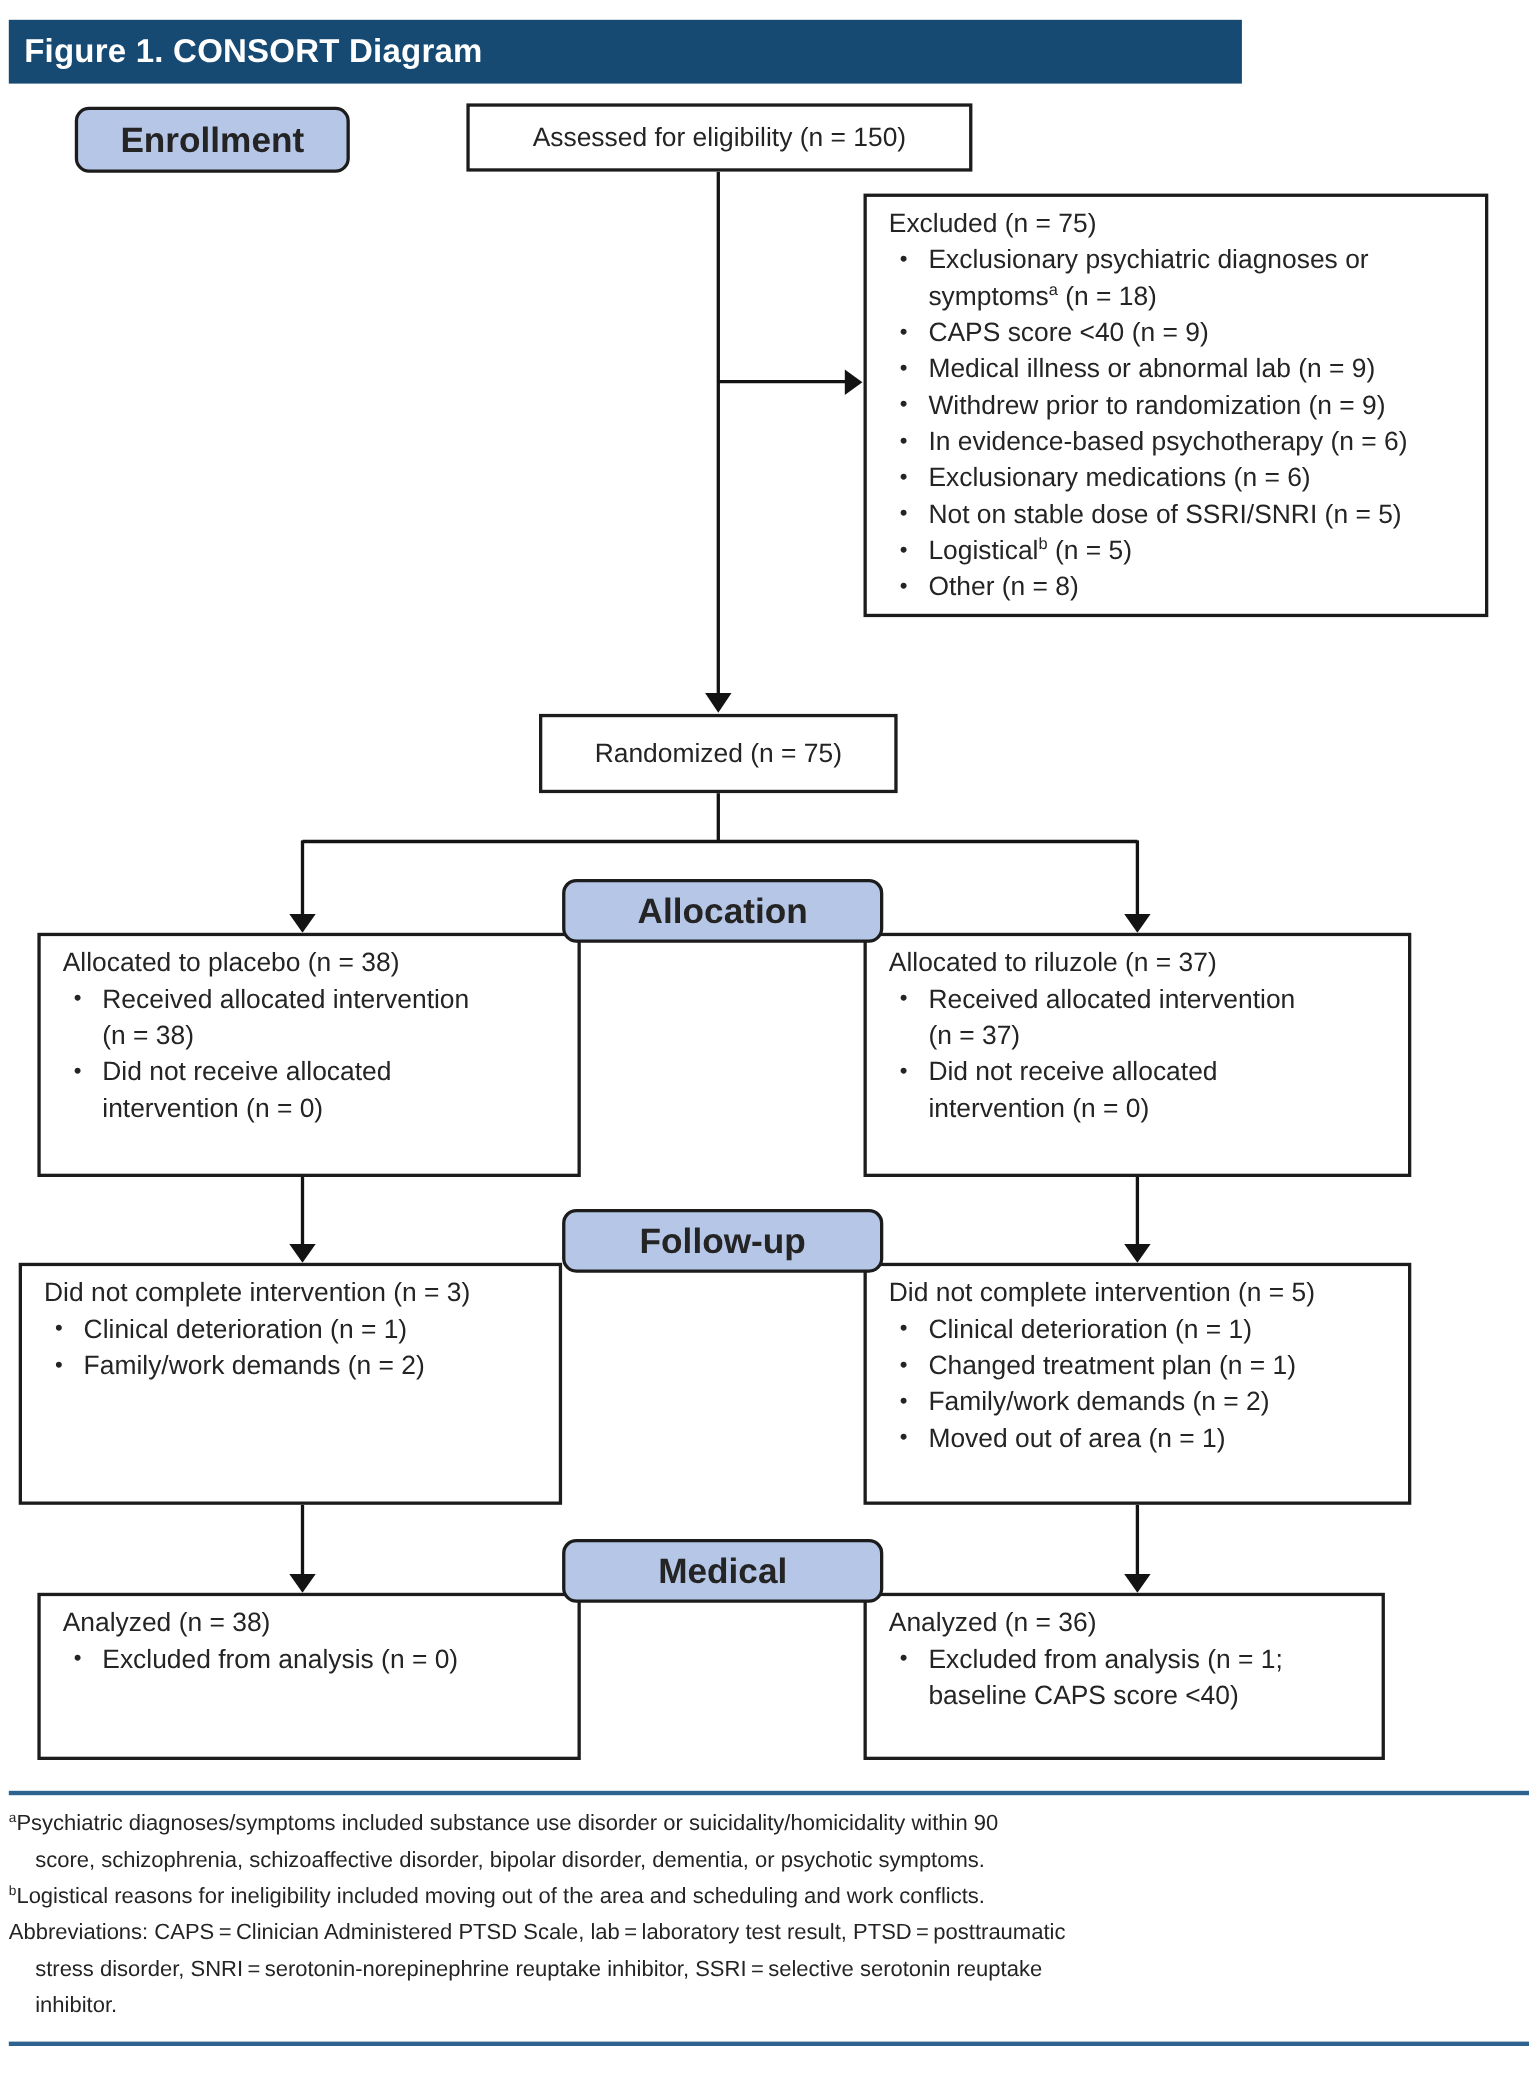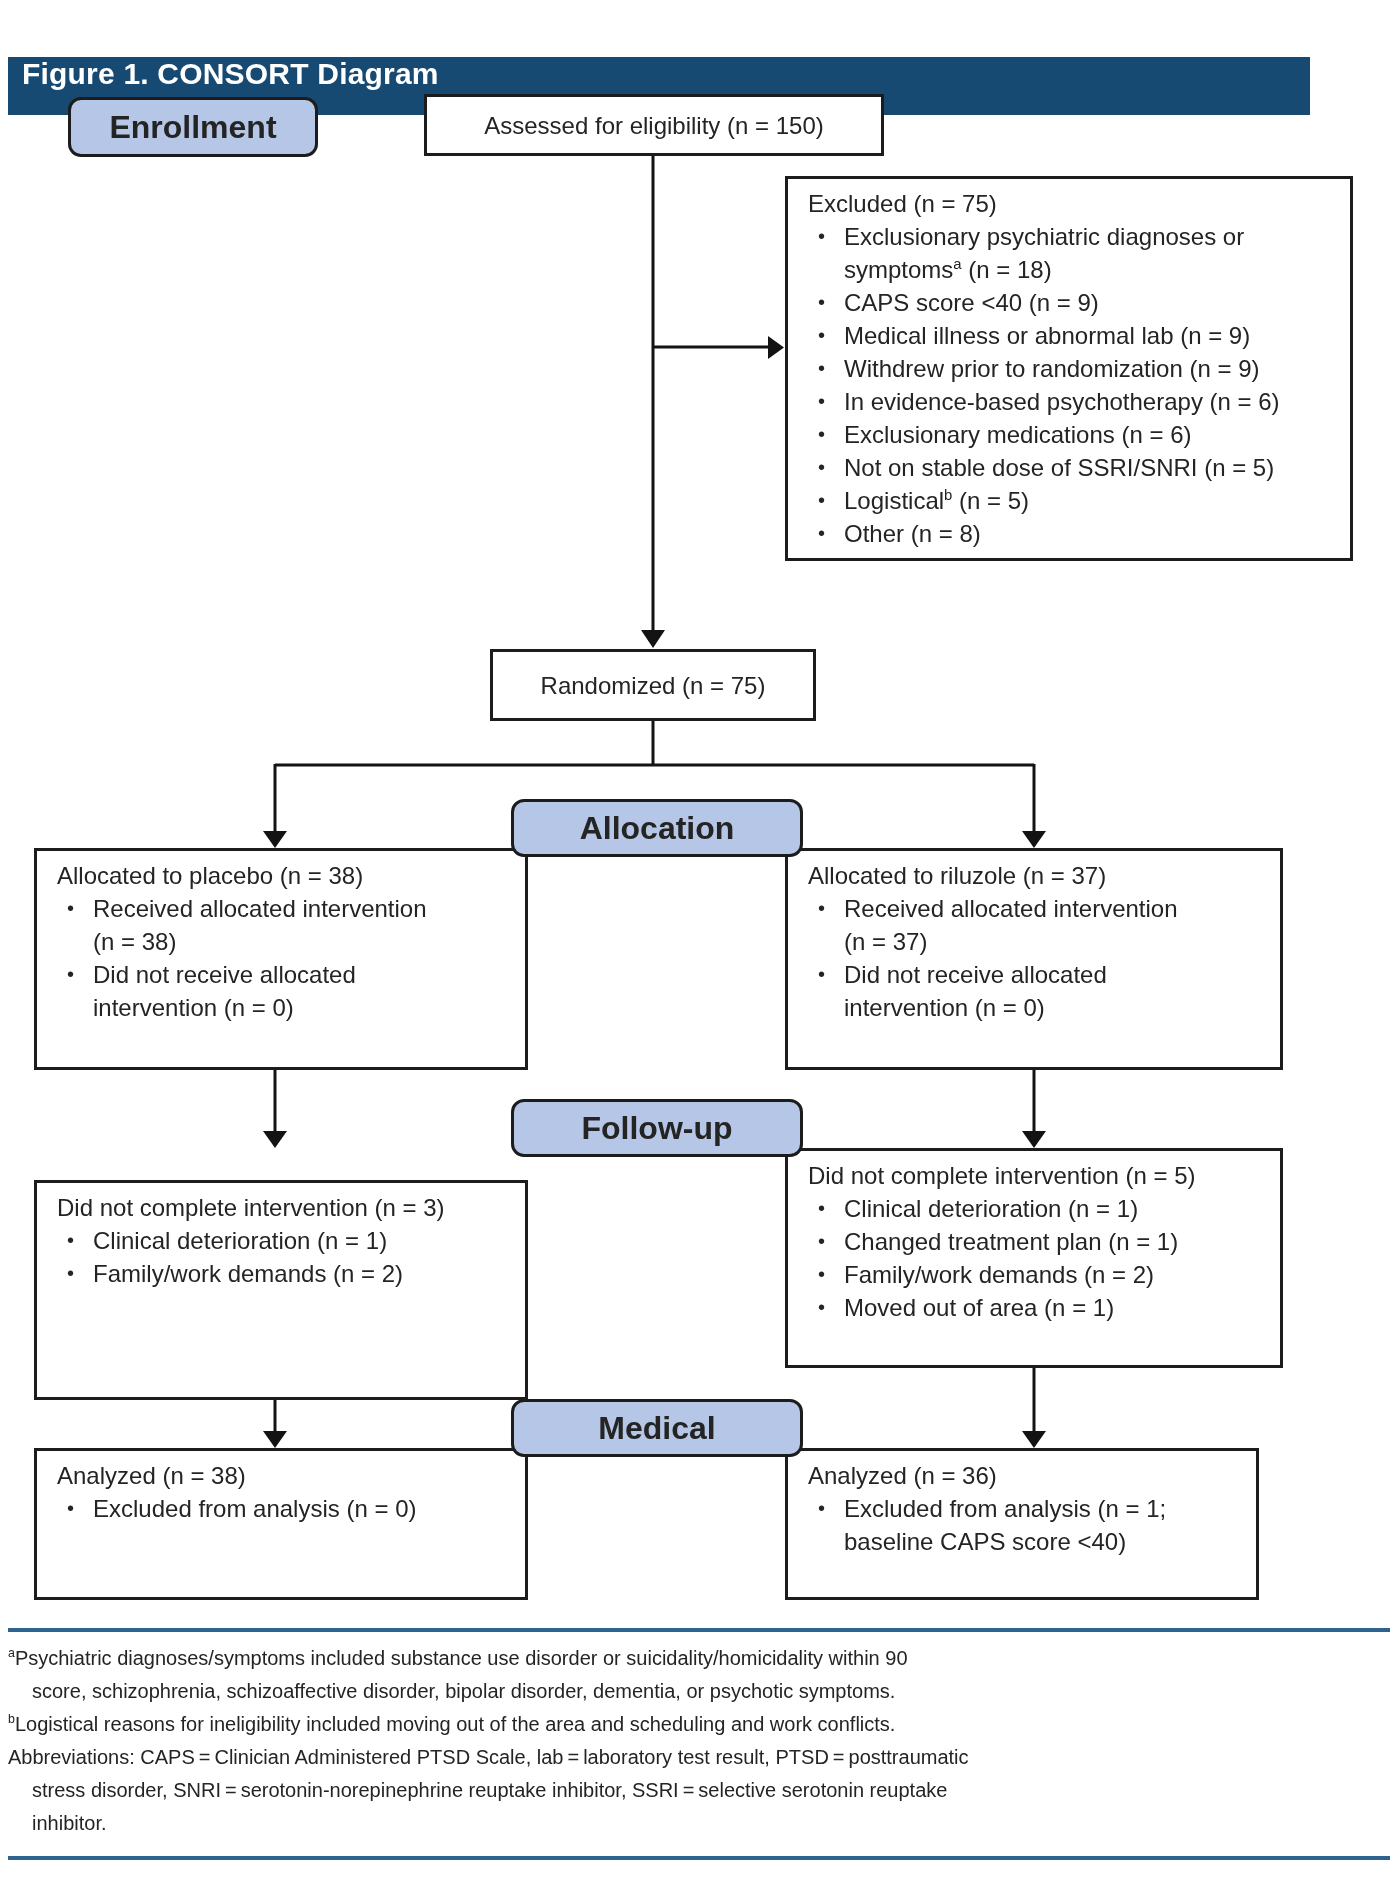--- a/index.html
+++ b/index.html
@@ -3,23 +3,23 @@
 <meta charset="utf-8">
 <title>Figure 1. CONSORT Diagram</title>
 <style>
   html,body{margin:0;padding:0;background:#ffffff;}
   #stage{
     position:relative;width:1398px;height:1892px;background:#ffffff;
     font-family:"Liberation Sans", sans-serif;color:#242424;overflow:hidden;
   }
   
   .fig-header{
-    position:absolute;left:8px;top:18px;width:1302px;height:58px;
-    background:var(--header-bg,#174A72);display:flex;align-items:flex-start;
-    box-sizing:border-box;padding-left:14px;margin-top:39px;
+    position:absolute;left:8px;top:18px;width:1121px;height:58px;
+    background:var(--header-bg,#174A72);display:flex;align-items:center;
+    box-sizing:border-box;padding-left:14px;
   }
   .fig-header .title{color:#ffffff;font-weight:bold;font-size:30px;letter-spacing:.2px;}
   
   .badge{
     position:absolute;box-sizing:border-box;background:var(--badge-fill,#B5C6E6);
     border:3px solid #1c1c1c;border-radius:13px;display:flex;align-items:center;justify-content:center;
     font-weight:bold;font-size:32px;color:#242424;z-index:3;
   }
   
   .fbox{
@@ -158,21 +158,21 @@
           <span class="blt">•</span>
           <span>Received allocated intervention<br>(n = 37)</span>
         </li>
         <li>
           <span class="blt">•</span>
           <span>Did not receive allocated<br>intervention (n = 0)</span>
         </li>
       </ul>
   </div>
 
-  <div class="fbox" style="left:34px;top:1148px;width:494px;height:220px;margin-top:32px;">
+  <div class="fbox" style="left:17px;top:1148px;width:494px;height:220px;">
     <span class="hdr">Did not complete intervention (n = 3)</span>
     <ul class="blist">
         <li>
           <span class="blt">•</span>
           <span>Clinical deterioration (n = 1)</span>
         </li>
         <li>
           <span class="blt">•</span>
           <span>Family/work demands (n = 2)</span>
         </li>

